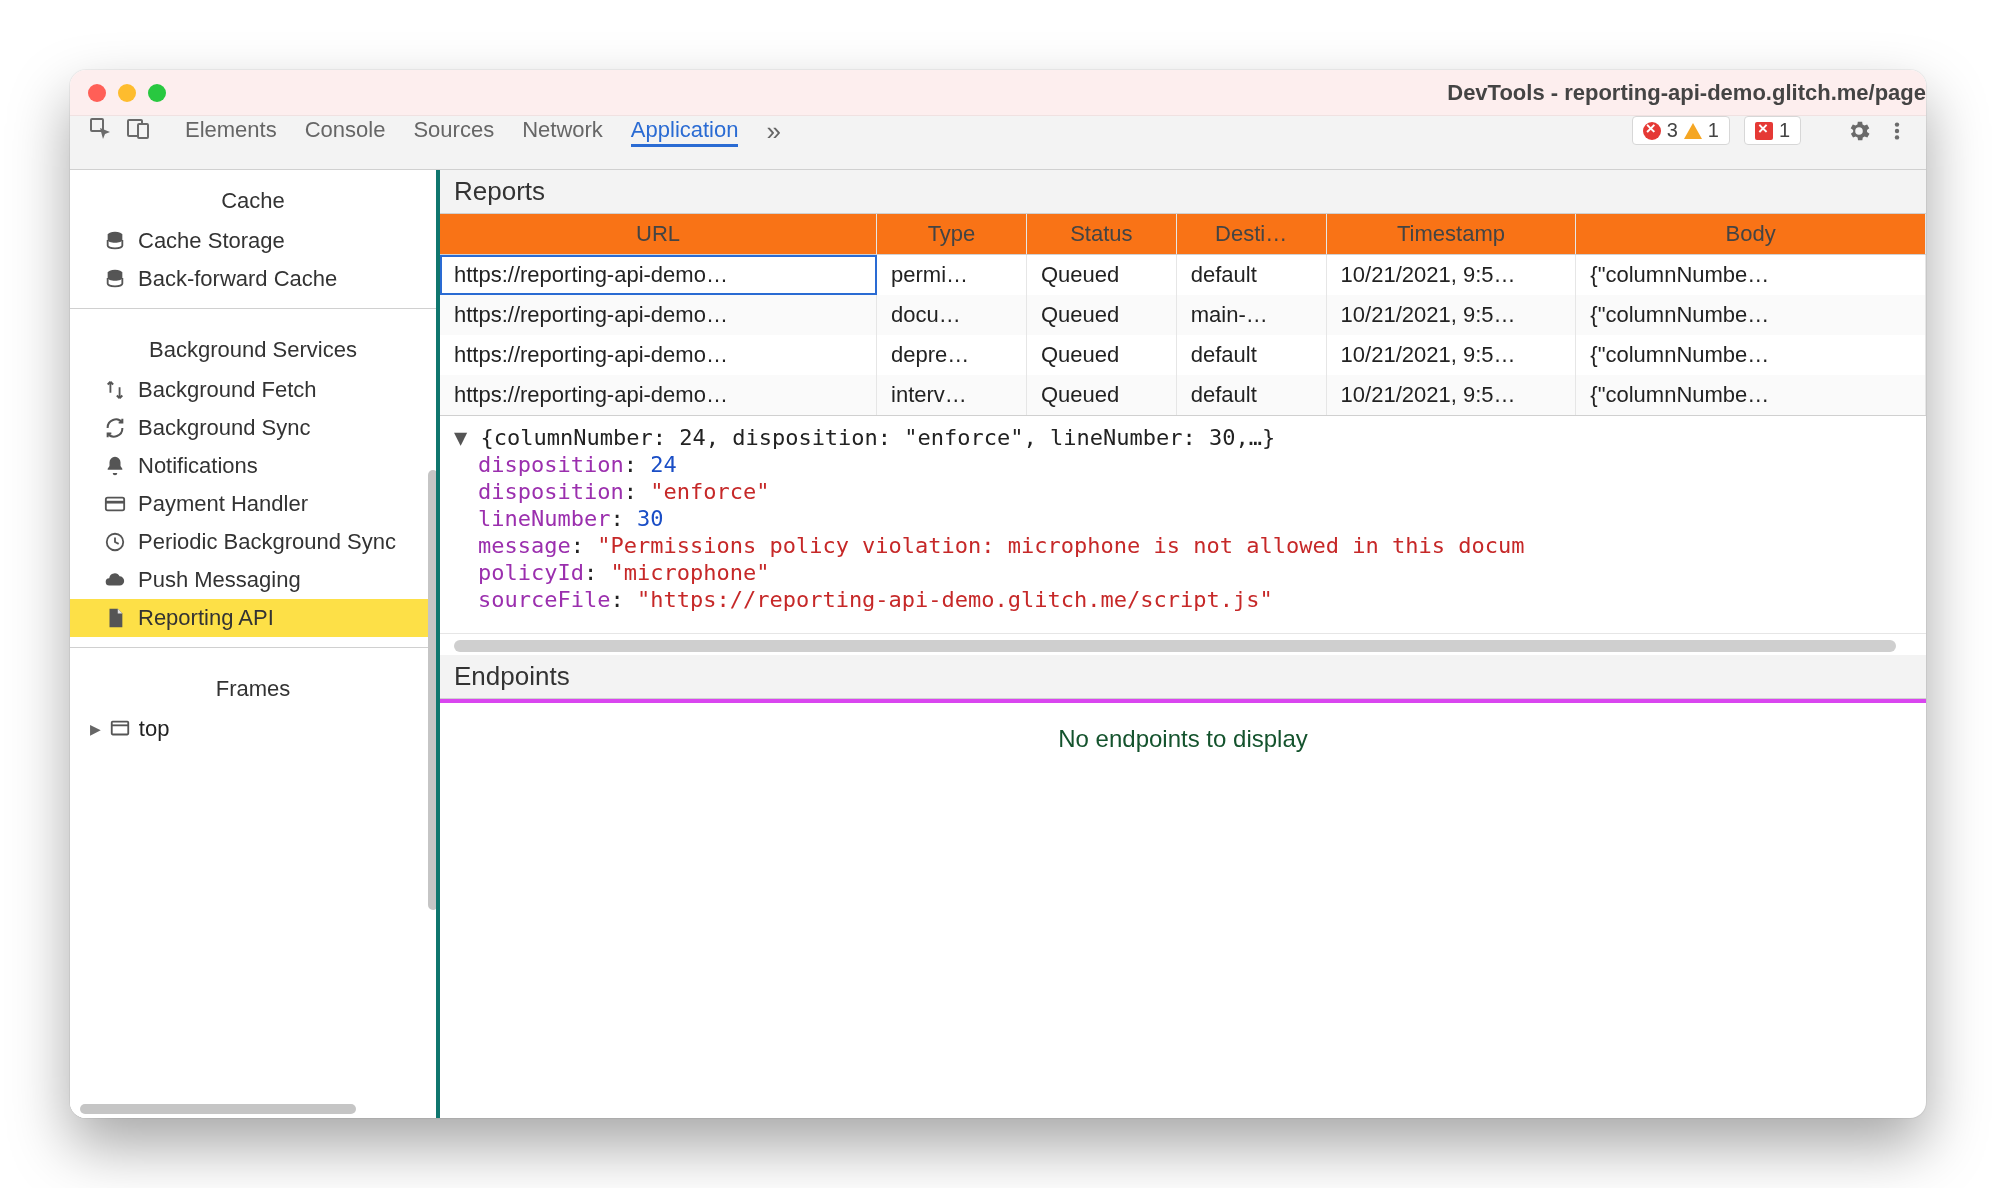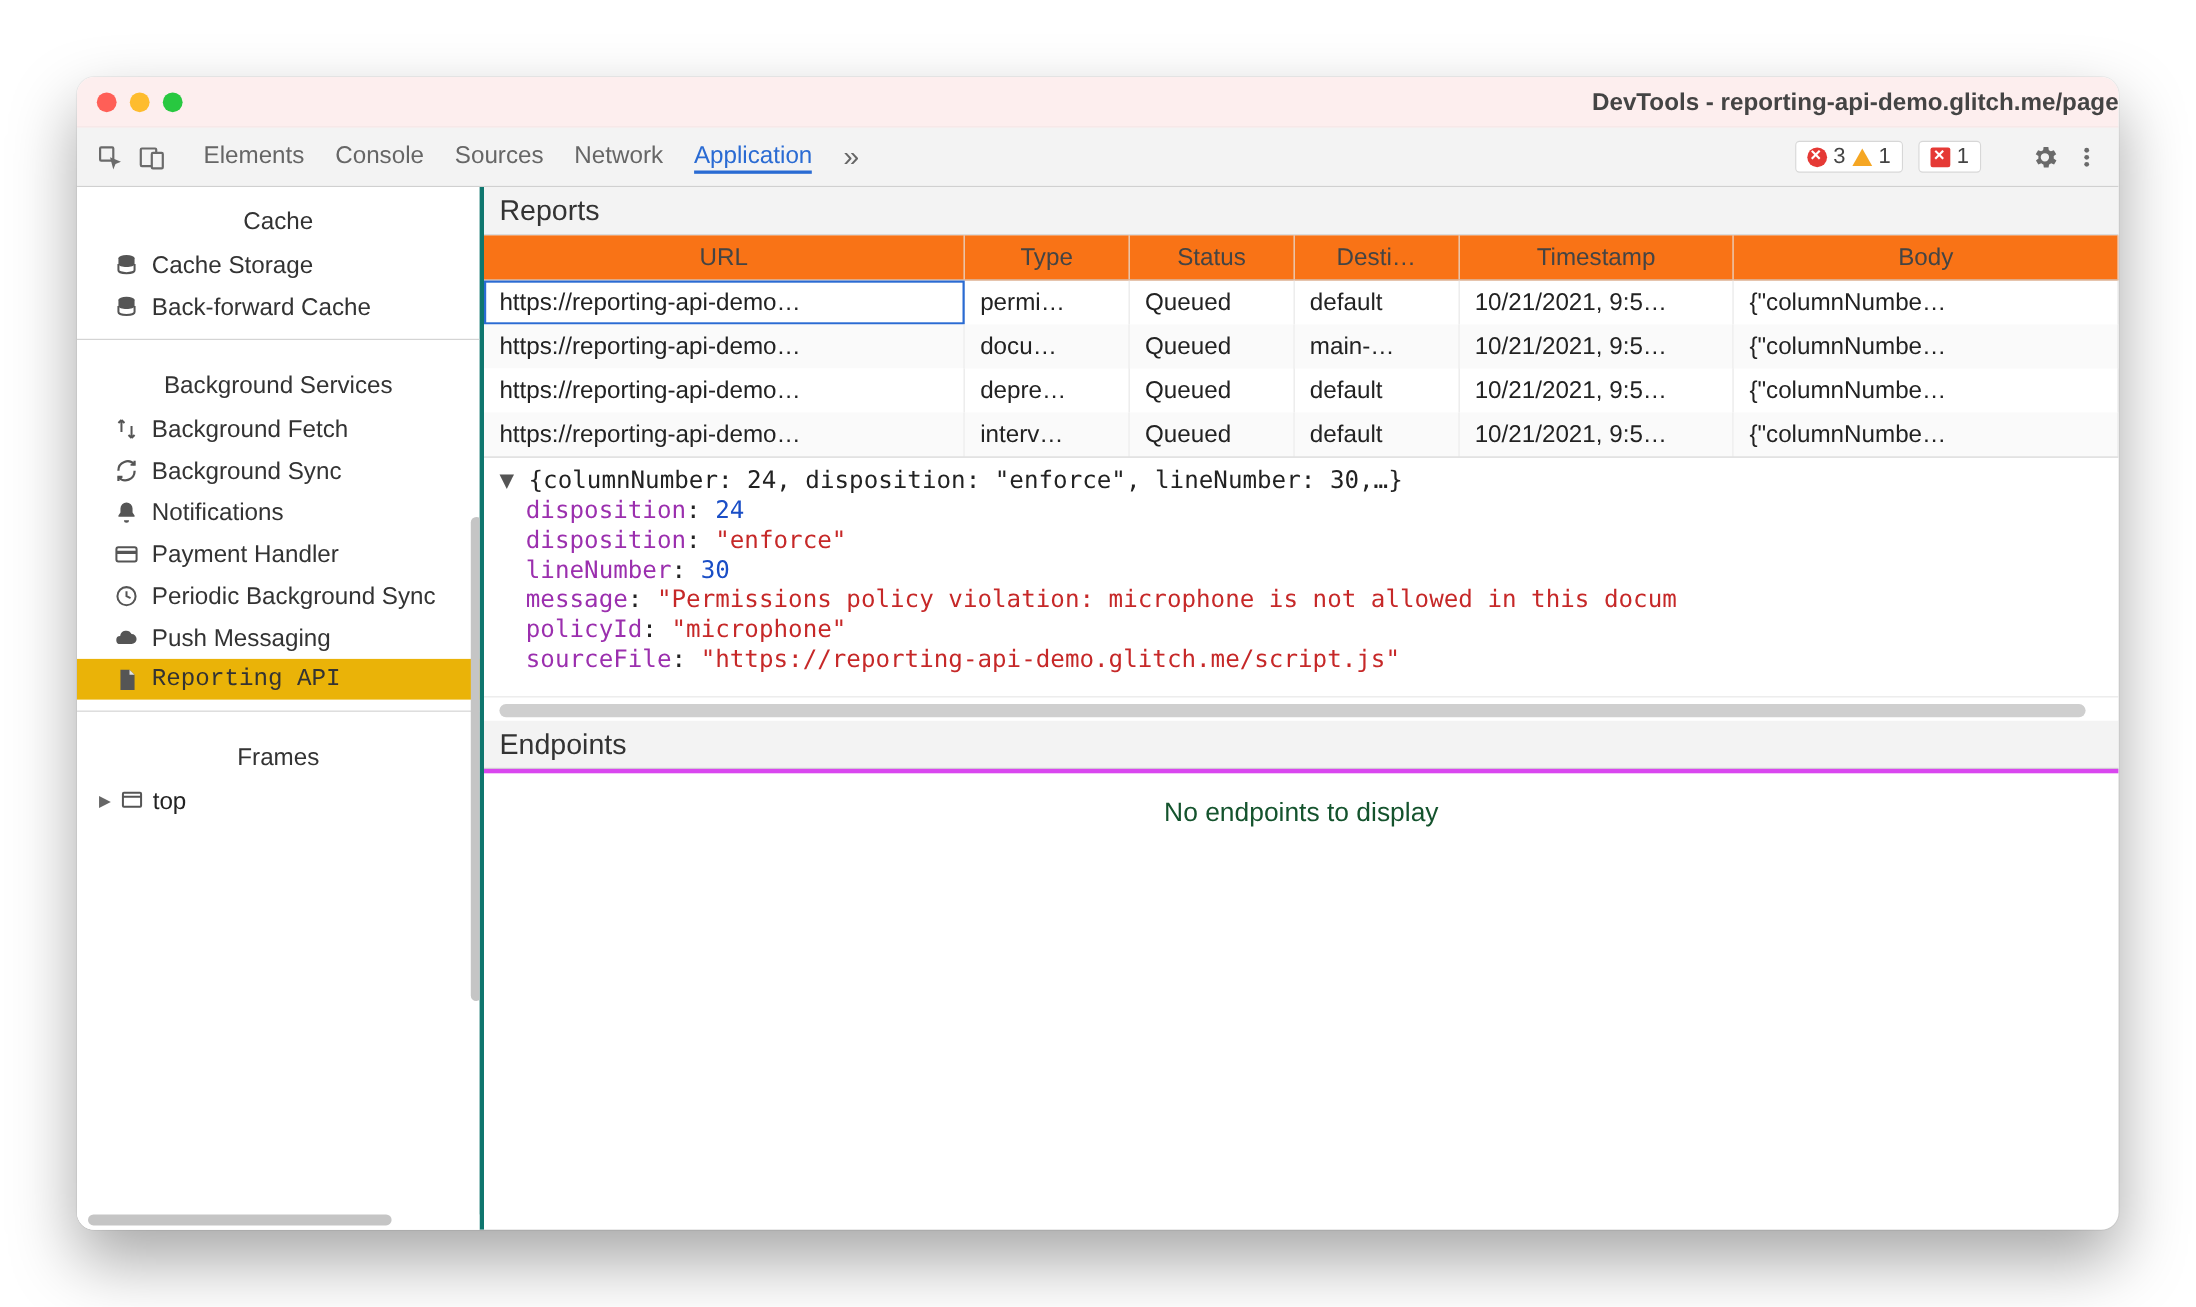--- a/index.html
+++ b/index.html
@@ -50,21 +50,21 @@
     color: #444;
     font-size: 22px;
     pointer-events: none;
   }
   
   .toolbar {
     height: 54px;
     border-bottom: 1px solid #d0d0d0;
     background: #f3f3f3;
     display: flex;
-    align-items: center;
+    align-items: flex-start;
     padding: 0 10px;
     gap: 0;
   }
   .toolbar .left-icons, .toolbar .right-icons {
     display: flex; align-items: center; gap: 14px;
     padding: 0 8px;
   }
   .toolbar .divider {
     width: 1px; background: #cacaca; margin: 10px 8px;
   }
@@ -114,21 +114,21 @@
   .sb-section-title {
     padding: 18px 14px 8px 14px;
     font-size: 22px; color: #333;
   }
   .sb-item {
     display:flex; align-items:center; gap:12px;
     padding: 6px 14px 6px 34px;
     font-size: 22px; color:#333; white-space: nowrap; overflow:hidden; text-overflow:ellipsis;
     cursor:pointer;
   }
-  .sb-item.selected { background:#eab308;font-family:Liberation Mono, monospace; }
+  .sb-item.selected { background:#fde047; }
   .sb-divider { height:1px; background:#d0d0d0; margin: 10px 0; }
   .sb-icon { width:22px; height:22px; display:inline-flex; flex-shrink:0; color:#555;}
   .frames-item { display:flex; align-items:center; gap:8px; padding:6px 14px 6px 20px; font-size:22px; cursor:pointer;}
   .tri { font-size:14px; color:#666; }
   .sb-bottom-scroll { height:14px; background:#fff; margin-top:auto; position:relative;}
   .sb-bottom-scroll::before{ content:""; position:absolute; left:10px; right:80px; bottom:4px; height:10px; background:#c5c5c5; border-radius:5px;}
 
   
   .content { flex:1; display:flex; flex-direction:column; min-width:0; }
   .section-header {

